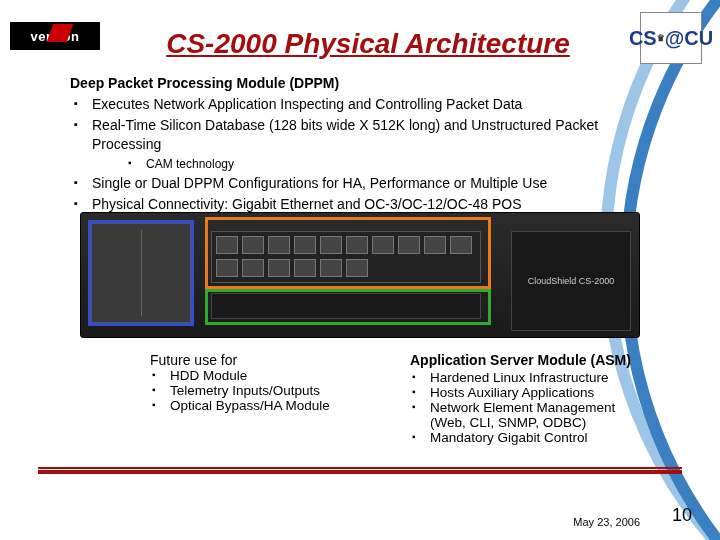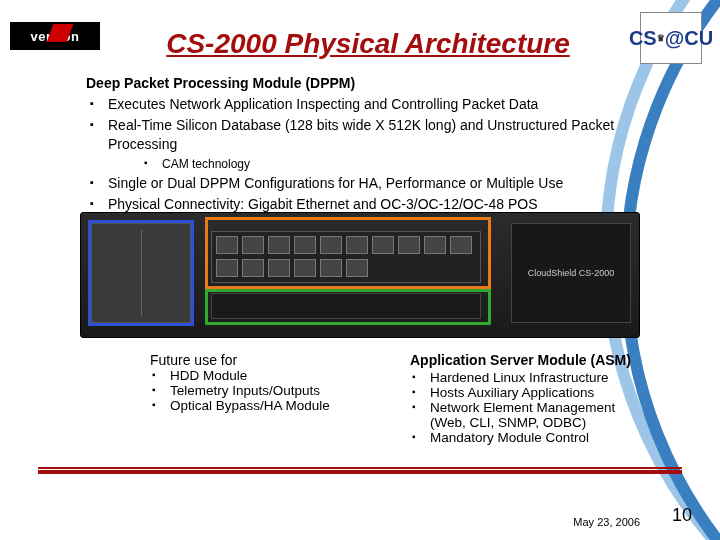--- a/index.html
+++ b/index.html
@@ -7,35 +7,35 @@
   .slide { position: relative; width: 720px; height: 540px; overflow: hidden; }
   .arc { position: absolute; border: 12px solid; border-radius: 50%; }
   .arc1 { width: 900px; height: 900px; right: -780px; top: -200px; border-color: #9cc5e8; background: transparent; }
   .arc2 { width: 900px; height: 900px; right: -800px; top: -180px; border-color: #3a7fbf; background: transparent; }
   .vz { position: absolute; left: 10px; top: 22px; width: 90px; height: 28px; background: #000; display:flex; align-items:center; justify-content:center; }
   .vz-inner { color:#fff; font-weight:bold; font-size:13px; letter-spacing:0.5px; }
   .vz-red { position:absolute; left:50px; top:24px; width:20px; height:18px; background:#c00; transform:skewX(-20deg); }
   .cscu { position: absolute; right: 18px; top: 12px; width: 62px; height: 52px; border:1px solid #888; display:flex; flex-direction:row; align-items:center; justify-content:center; font-weight:bold; font-size:20px; color:#1b3a8a; line-height:0.9; background:#fff; }
   .cscu .crown { font-size:9px; color:#333; }
   .title { position:absolute; top:28px; left:0; width:100%; text-align:center; color:#a30d0d; font-style:italic; font-weight:bold; font-size:28px; text-decoration:underline;padding-left:16px; }
-  .body { position:absolute; top:74px; left:86px; width:560px; font-size:14px; line-height:1.35; color:#000; }
+  .body { position:absolute; top:74px; left:70px; width:560px; font-size:14px; line-height:1.35; color:#000; }
   .heading { font-weight:bold; margin-bottom:2px; }
   ul.top { list-style:none; padding-left:0; }
   ul.top > li { position:relative; padding-left:22px; margin-bottom:2px; }
   ul.top > li::before { content:"▪"; position:absolute; left:4px; top:1px; font-size:11px; }
   ul.inner { list-style:none; padding-left:34px; margin:2px 0 2px 0; }
   ul.inner > li { position:relative; padding-left:20px; font-size:12px; }
   ul.inner > li::before { content:"▪"; position:absolute; left:2px; top:0; font-size:10px; }
   .device { position:absolute; top:212px; left:80px; width:560px; height:126px; background:linear-gradient(#2b2b2b,#1a1a1a); border:1px solid #000; border-radius:3px; }
   .dev-left { position:absolute; left:10px; top:10px; width:100px; height:100px; background:#3a3a3a; border:1px solid #555; }
   .dev-left::after{content:"";position:absolute;left:50%;top:6px;bottom:6px;width:1px;background:#666;}
   .dev-net { position:absolute; left:130px; top:18px; width:270px; height:52px; background:#222; border:1px solid #555; display:flex; flex-wrap:wrap; gap:4px; padding:4px; }
   .port { width:22px; height:18px; background:#444; border:1px solid #777; }
   .dev-low { position:absolute; left:130px; top:80px; width:270px; height:26px; background:#1a1a1a; border:1px solid #444; }
-  .dev-right { position:absolute; right:8px; top:10px; width:120px; height:100px; background:#181818; border:1px solid #444; display:flex; align-items:center; justify-content:center; color:#ccc; font-size:9px; }
+  .dev-right { position:absolute; right:8px; top:18px; width:120px; height:100px; background:#181818; border:1px solid #444; display:flex; align-items:center; justify-content:center; color:#ccc; font-size:9px; }
   .hl-blue { position:absolute; border:3px solid #2f4fd6; }
   .hl-orange { position:absolute; border:3px solid #e87a1a; }
   .hl-green { position:absolute; border:3px solid #2faa2f; }
   .cols { position:absolute; top:352px; left:150px; width:500px; display:flex; gap:20px; font-size:14px; }
   .col { flex:1; }
   .col .h { font-weight:bold; margin-bottom:2px; }
   ul.b { list-style:none; padding-left:0; }
   ul.b > li { position:relative; padding-left:20px; margin-bottom:0px; font-size:13.5px; }
   ul.b > li::before { content:"▪"; position:absolute; left:2px; top:1px; font-size:10px; }
   .redbar { position:absolute; left:38px; right:38px; top:470px; height:4px; background:#a30d0d; }
@@ -115,21 +115,21 @@
         <li>Telemetry Inputs/Outputs</li>
         <li>Optical Bypass/HA Module</li>
       </ul>
     </div>
     <div class="col">
       <div class="h">Application Server Module (ASM)</div>
       <ul class="b">
         <li>Hardened Linux Infrastructure</li>
         <li>Hosts Auxiliary Applications</li>
         <li>Network Element Management (Web, CLI, SNMP, ODBC)</li>
-        <li>Mandatory Module Control</li>
+        <li>Mandatory Gigabit Control</li>
       </ul>
     </div>
   </div>
 
   <div class="redbar"></div>
   <div class="date">May 23, 2006</div>
   <div class="pagenum">10</div>
 </div>
 
 </body></html>

